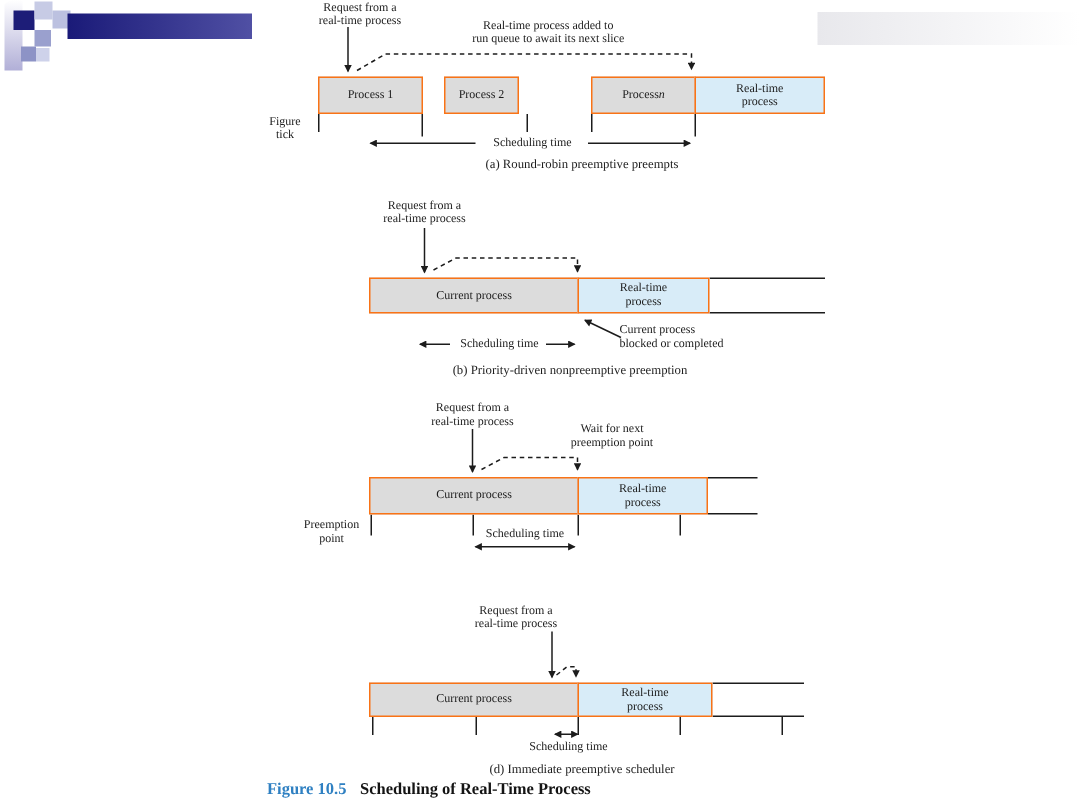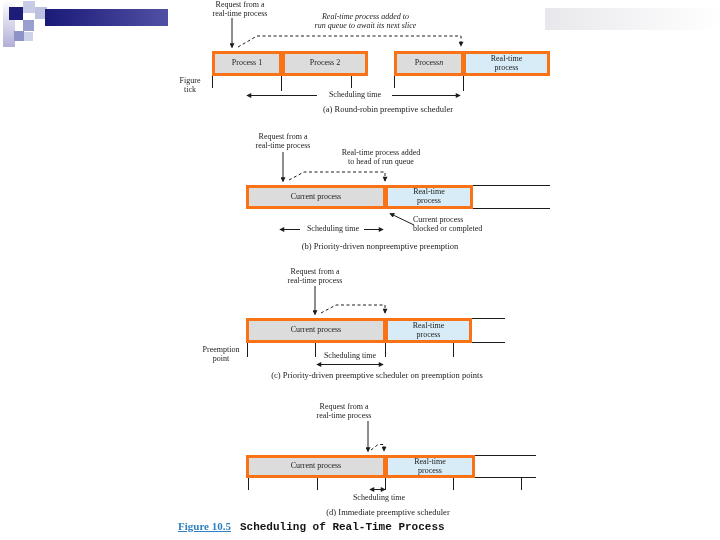--- a/index.html
+++ b/index.html
@@ -11,33 +11,33 @@
   .lbl {
     position:absolute; font-size:8px; line-height:1.12; color:#1c1c1c;
     text-align:center; white-space:pre-line;
   }
   .lbl.leftalign { text-align:left; }
   .cap {
     position:absolute; font-size:8.5px; line-height:1.1; color:#1c1c1c;
     text-align:center; white-space:nowrap;
   }
   .pbox {
-    position:absolute; box-sizing:border-box; border:3px solid #f97316;
+    position:absolute; box-sizing:border-box; border:1px solid #f97316;
     background:var(--process-fill,#dcdcdc); display:flex; align-items:center;
     justify-content:center; font-size:8px; line-height:1.1; text-align:center;
     white-space:pre-line; color:#1c1c1c;
   }
   .pbox.rt { background:var(--realtime-fill,#d8ecf8); }
   .overlay { position:absolute; left:0; top:0; }
   .strip { background:linear-gradient(#ffffff,#b1afd7); }
   .navybar { background:linear-gradient(to right,var(--navy-bar-left,#1a1a78),var(--navy-bar-right,#5050a4)); }
   .graybar { background:linear-gradient(to right,var(--gray-bar-left,#e8e8ec),var(--gray-bar-right,#ffffff)); }
   .figcap { position:absolute; left:178px; top:520px; font-weight:bold; font-size:11px; white-space:nowrap; }
-  .figcap .num { color:var(--figure-number-blue,#2f80c2);text-decoration:underline; }
-  .figcap .ttl { color:#141414; margin-left:9px;font-family:Liberation Mono, monospace; }
+  .figcap .num { color:var(--figure-number-blue,#2f80c2); }
+  .figcap .ttl { color:#141414; margin-left:9px; }
 </style>
 </head>
 <body>
 
 <div class="slide">
 
   <div class="deco strip" style="left:3px;top:0;width:12px;height:47px;"></div>
   <div class="deco" style="left:9px;top:7px;width:14px;height:13px;background:var(--deco-navy,#1d1d78);"></div>
   <div class="deco" style="left:23px;top:1px;width:12px;height:12px;background:#c7cbe5;"></div>
   <div class="deco" style="left:35px;top:7px;width:12px;height:12px;background:#bcc1e0;"></div>
@@ -107,53 +107,52 @@
         <line x1="385.5" y1="478" x2="385.5" y2="490"></line>
         <line x1="453.5" y1="478" x2="453.5" y2="490"></line>
         <line x1="521.5" y1="478" x2="521.5" y2="490"></line>
       </g>
       <line x1="370" y1="489.5" x2="385" y2="489.5" marker-start="url(#ah)" marker-end="url(#ah)"></line>
     </g>
   </svg>
 
   <div class="lbl" style="left:193px;top:1px;width:94px;">Request from a
 real-time process</div>
-  <div class="lbl" style="left:288px;top:13px;width:155px;font-style:italic;">Real-time process added to
+  <div class="lbl" style="left:288px;top:13px;width:155px;">Real-time process added to
 run queue to await its next slice</div>
   <div class="pbox" style="left:212px;top:51px;width:70px;height:25px;">Process 1</div>
-  <div class="pbox" style="left:282px;top:51px;width:86px;height:25px;">Process 2</div>
+  <div class="pbox" style="left:296px;top:51px;width:50px;height:25px;">Process 2</div>
   <div class="pbox" style="left:394px;top:51px;width:70px;height:25px;"><span>Process </span><i>n</i></div>
   <div class="pbox rt" style="left:463px;top:51px;width:87px;height:25px;">Real-time
 process</div>
   <div class="lbl" style="left:174px;top:77px;width:32px;">Figure
 tick</div>
   <div class="lbl" style="left:319px;top:91px;width:72px;">Scheduling time</div>
-  <div class="cap" style="left:317px;top:105px;width:142px;">(a) Round-robin preemptive scheduler</div>
+  <div class="cap" style="left:317px;top:105px;width:142px;">(a) Round-robin preemptive preempts</div>
 
   <div class="lbl" style="left:238px;top:133px;width:90px;">Request from a
 real-time process</div>
-  <div class="lbl" style="left:320px;top:149px;width:122px;">Real-time process added
-to head of run queue</div>
   <div class="pbox" style="left:246px;top:185px;width:140px;height:24px;">Current process</div>
   <div class="pbox rt" style="left:385px;top:185px;width:88px;height:24px;">Real-time
 process</div>
   <div class="lbl" style="left:301px;top:225px;width:64px;">Scheduling time</div>
   <div class="lbl leftalign" style="left:413px;top:216px;width:95px;">Current process
 blocked or completed</div>
   <div class="cap" style="left:290px;top:242px;width:180px;">(b) Priority-driven nonpreemptive preemption</div>
 
   <div class="lbl" style="left:270px;top:268px;width:90px;">Request from a
 real-time process</div>
+  <div class="lbl" style="left:364px;top:282px;width:88px;">Wait for next
+preemption point</div>
   <div class="pbox" style="left:246px;top:318px;width:140px;height:25px;">Current process</div>
   <div class="pbox rt" style="left:385px;top:318px;width:87px;height:25px;">Real-time
 process</div>
   <div class="lbl" style="left:191px;top:346px;width:60px;">Preemption
 point</div>
   <div class="lbl" style="left:316px;top:352px;width:68px;">Scheduling time</div>
-  <div class="cap" style="left:252px;top:371px;width:250px;">(c) Priority-driven preemptive scheduler on preemption points</div>
 
   <div class="lbl" style="left:299px;top:403px;width:90px;">Request from a
 real-time process</div>
   <div class="pbox" style="left:246px;top:455px;width:140px;height:23px;">Current process</div>
   <div class="pbox rt" style="left:385px;top:455px;width:90px;height:23px;">Real-time
 process</div>
   <div class="lbl" style="left:345px;top:494px;width:68px;">Scheduling time</div>
   <div class="cap" style="left:318px;top:508px;width:140px;">(d) Immediate preemptive scheduler</div>
 
   <div class="figcap">

